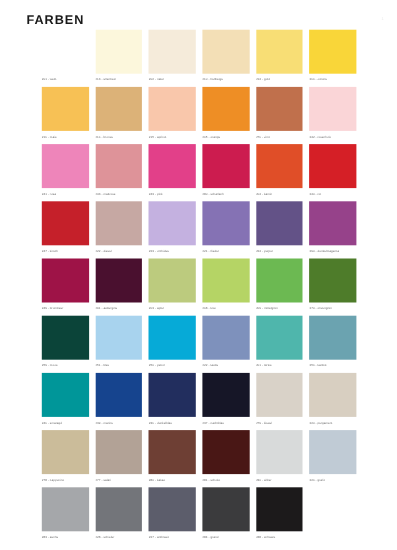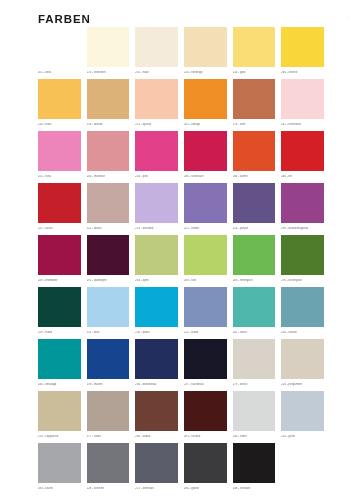--- a/index.html
+++ b/index.html
@@ -16,21 +16,21 @@
   }
   .page {
     position: relative;
     width: 361px;
     height: 500px;
     background: #ffffff;
     box-sizing: border-box;
   }
   .page-title {
     position: absolute;
-    left: 38px;
+    left: 24px;
     top: 14px;
     font-size: 11.5px;
     font-weight: bold;
     letter-spacing: 0.9px;
     color: #1a1a1a;
     line-height: 1;
   }
   .corner-mark {
     position: absolute;
     right: 12px;

